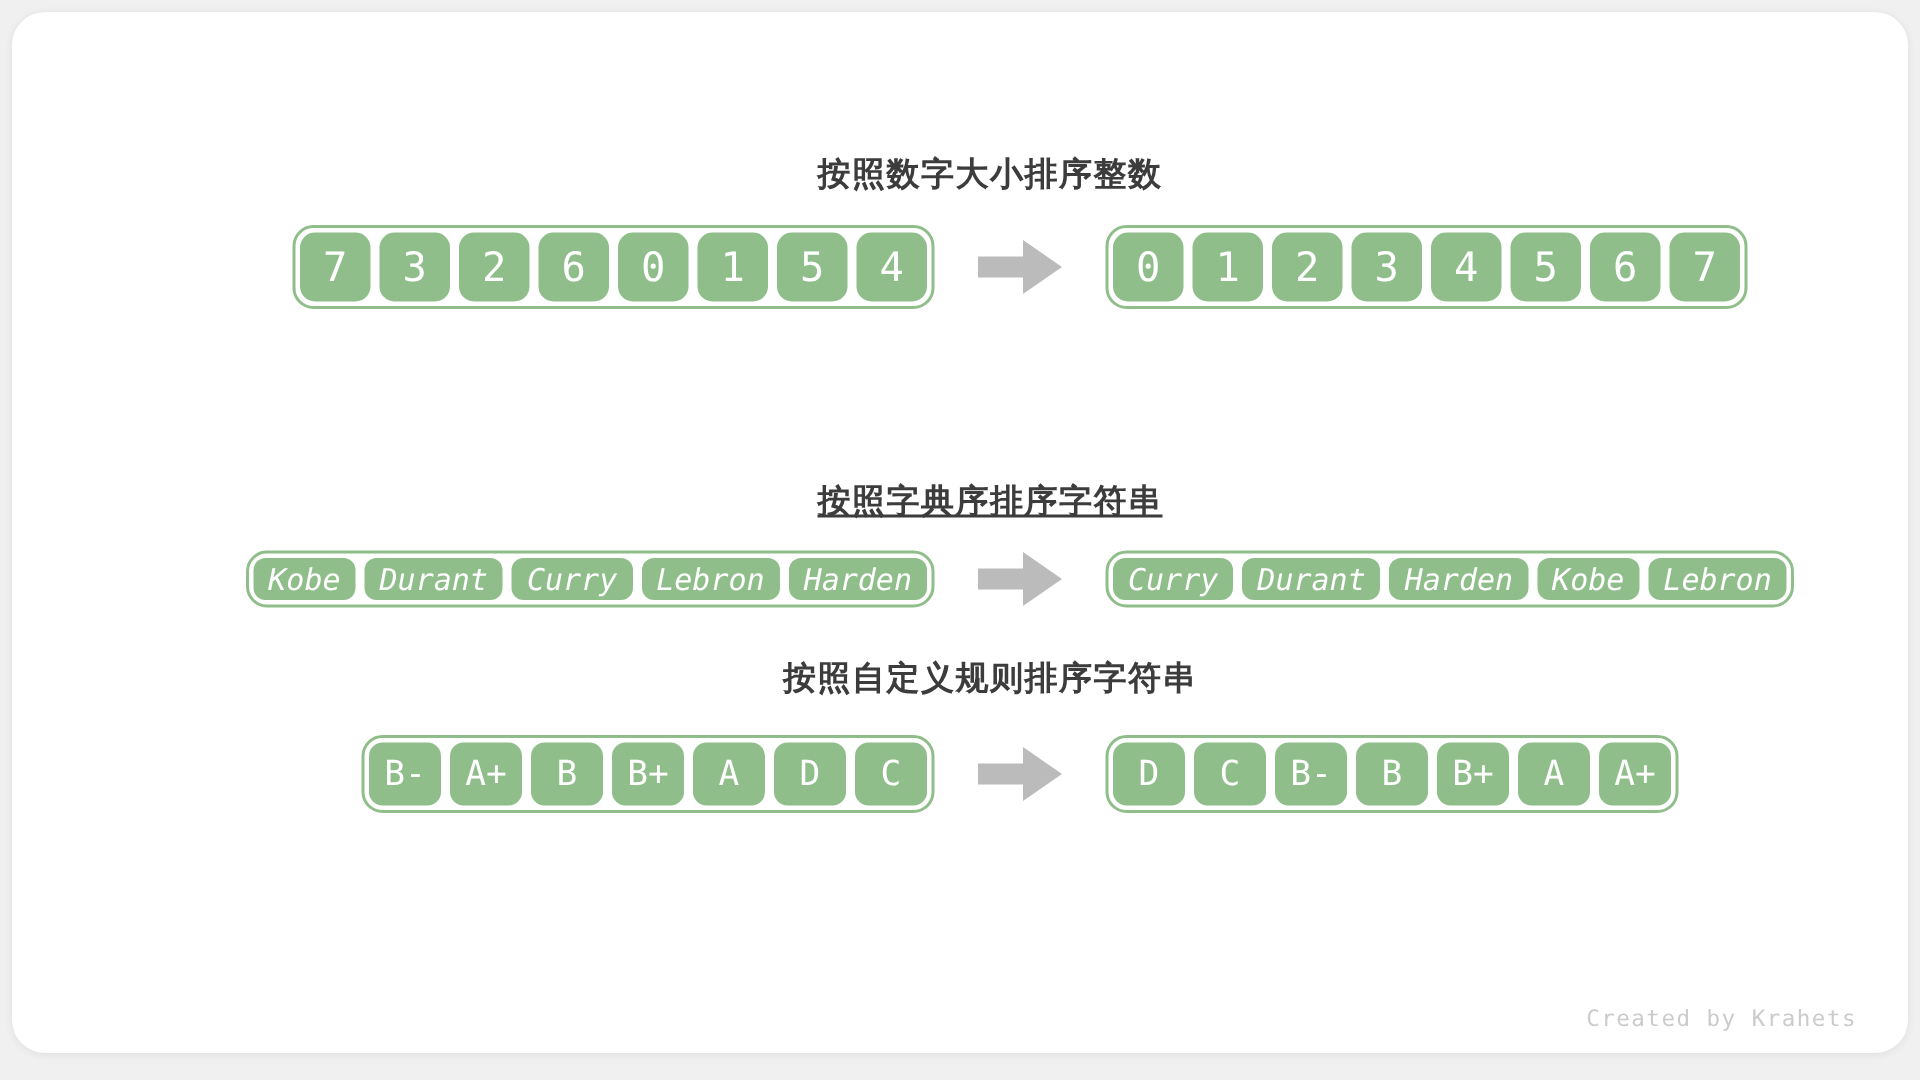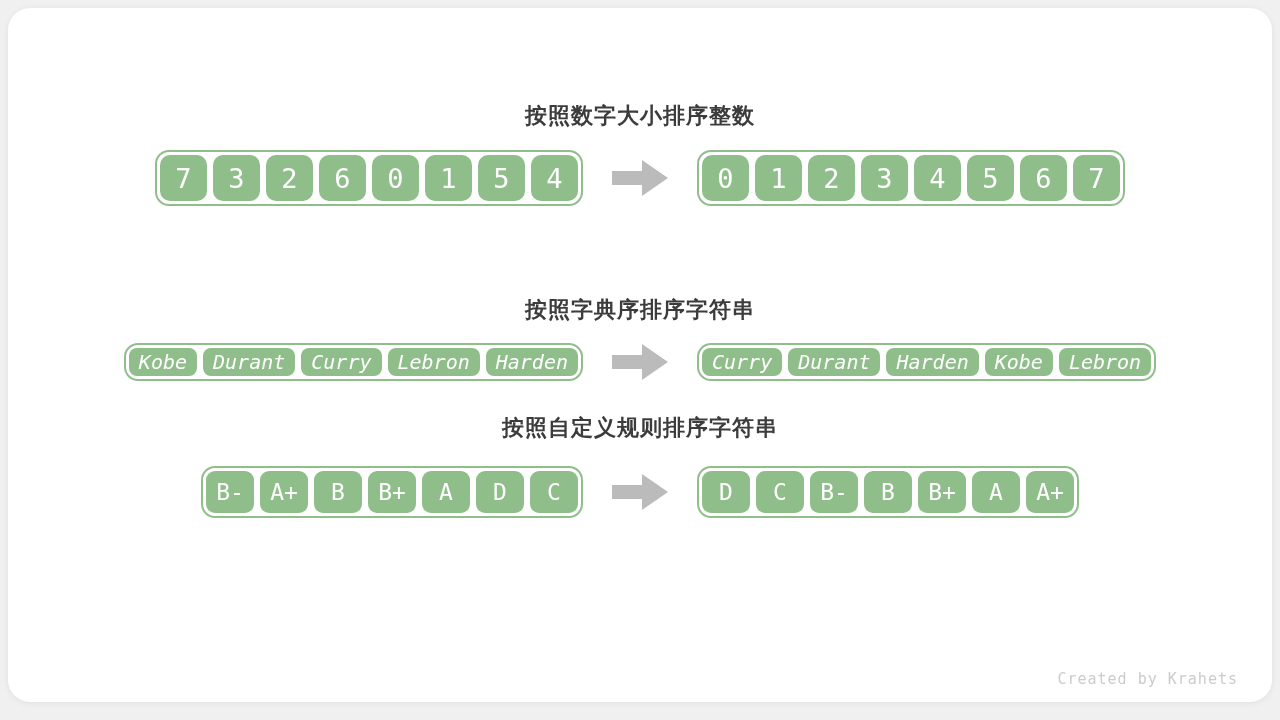--- a/index.html
+++ b/index.html
@@ -20,31 +20,32 @@
   .page{
     width:1280px;height:720px;position:relative;
   }
   .card{
     position:absolute;left:8px;top:8px;
     width:1264px;height:694px;
     background:var(--card-bg);
     border-radius:22px;
     box-shadow:0 1px 6px rgba(0,0,0,0.07);
     overflow:hidden;
+    padding-left:40px;
   }
   .sec-title{
     text-align:center;
     font-weight:bold;
     font-size:22px;
     line-height:26px;
     color:var(--title);
     letter-spacing:1px;
   }
   .t1{margin-top:95px;}
-  .t2{margin-top:91px;}
+  .t2{margin-top:115px;text-decoration:underline;}
   .t3{margin-top:34px;}
   .row{
     display:grid;
     grid-template-columns:575px 114px auto;
     align-items:center;
   }
   .r1{margin-top:21px;}
   .r2{margin-top:20px;}
   .r3{margin-top:25px;}
   .zone{display:flex;align-items:center;}

